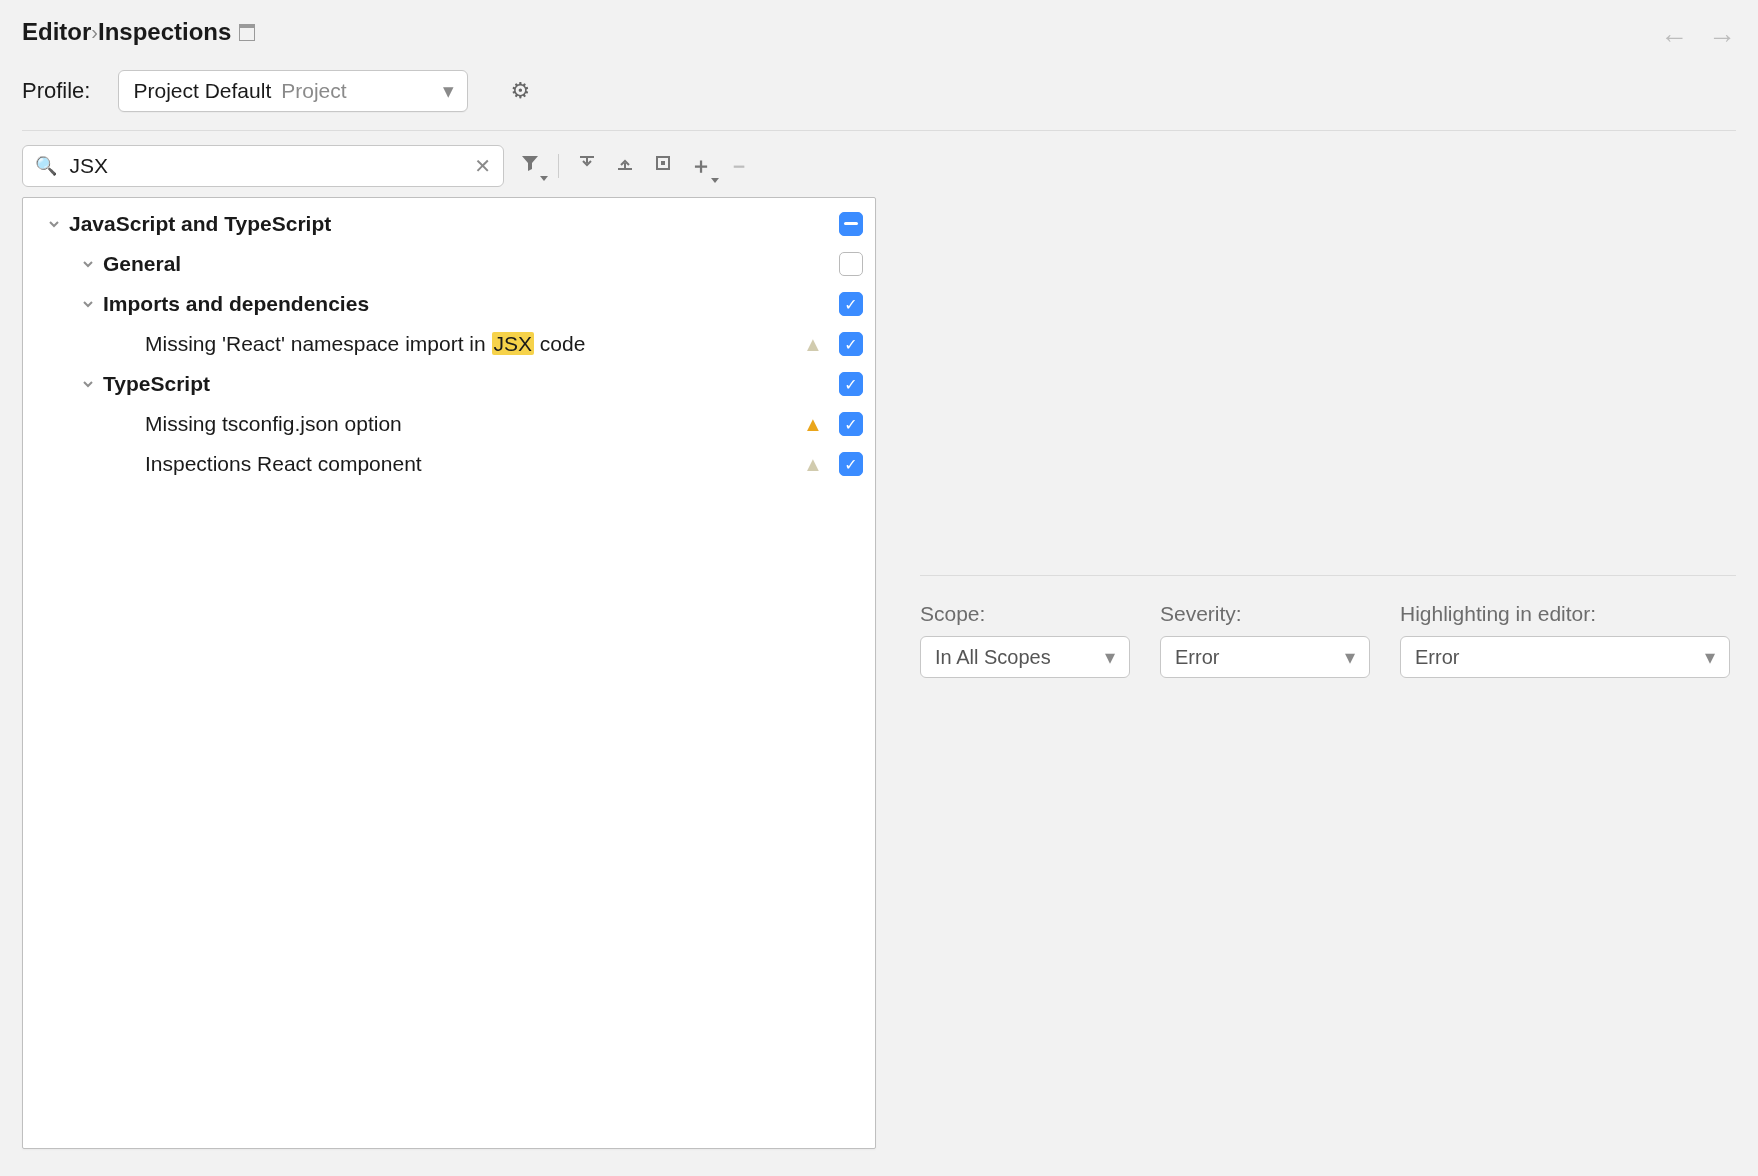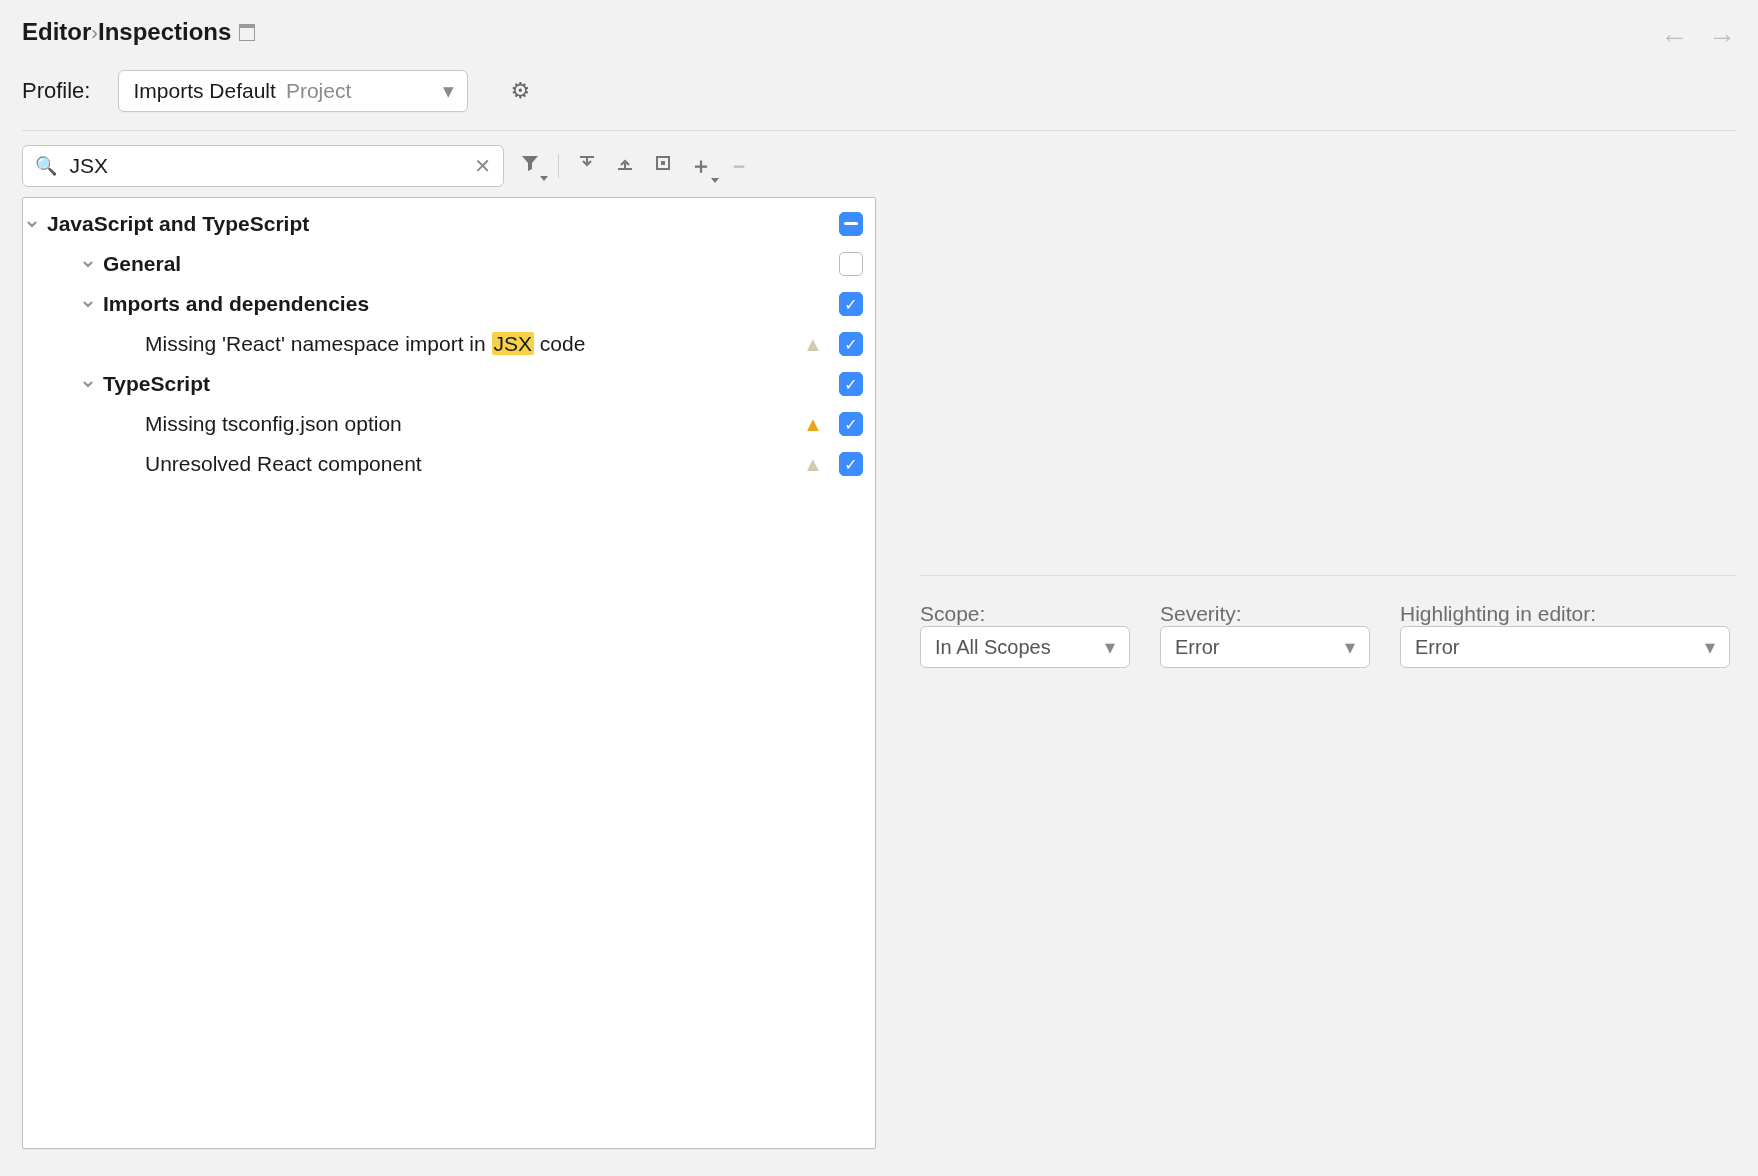--- a/index.html
+++ b/index.html
@@ -84,21 +84,21 @@
   }
   .row .arrow{
     width:18px;height:18px;margin-right:6px;color:var(--arrow);
     display:inline-flex;align-items:center;justify-content:center;
     cursor:pointer;flex:0 0 auto;
   }
   .row.selected{background:var(--sel);color:var(--sel-text)}
   .row.selected .hl{background:#c8a732;color:#000}
   .row .label{flex:1;padding-right:10px;white-space:nowrap;overflow:hidden;text-overflow:ellipsis}
   .row.bold .label{font-weight:700}
-  .indent-1{}
+  .indent-1{padding-left:22px}
   .indent-2{padding-left:56px}
   .indent-3{padding-left:122px}
   .warn-icon{width:24px;text-align:center;margin-right:14px}
   .tri-y{color:var(--warn-yellow);font-size:20px}
   .tri-g{color:var(--warn-grey);font-size:20px;opacity:.85}
   .cb{
     width:22px;height:22px;border:1.5px solid #bababa;border-radius:5px;
     display:inline-flex;align-items:center;justify-content:center;
     background:#fff;cursor:pointer;flex:0 0 auto;
   }
@@ -106,21 +106,21 @@
   .cb.mixed{background:var(--check-blue);border-color:var(--check-blue);position:relative}
   .cb.mixed::after{content:"";position:absolute;left:4px;right:4px;top:9px;height:3px;background:#fff;border-radius:2px}
   .cb.sel{border-color:#ffffff}
   .hl{background:var(--hl);padding:0 2px;border-radius:2px}
 
   
   .detail{flex:1;display:flex;flex-direction:column;padding-top:8px}
   .desc{font-size:22px;line-height:1.4}
   .detail-sep{border-top:1px solid #dcdcdc;margin:370px 0 26px 0}
   .opts{display:flex;gap:30px}
-  .opt{display:flex;flex-direction:column;}
+  .opt{display:flex;flex-direction:column;gap:10px}
   .opt .olabel{color:#6d6d6d;font-size:21px}
   .dd-box{
     display:flex;align-items:center;gap:14px;
     border:1px solid var(--input-border);border-radius:6px;
     background:#fff;padding:8px 14px;min-width:180px;font-size:20px;
     color:#555;cursor:pointer;
   }
   .dd-box .dd{margin-left:auto;color:var(--muted)}
   .dd-box.wide{min-width:300px}
 
@@ -148,21 +148,21 @@
     </span>
   </div>
   <div class="nav-arrows">
     <span>←</span>
     <span>→</span>
   </div>
 
   <div class="profile-row">
     <span class="lbl">Profile:</span>
     <div class="profile-select">
-      <span>Imports Default</span>
+      <span>Project Default</span>
       <span class="suffix">Project</span>
       <span class="dd">▾</span>
     </div>
     <span class="gear">⚙</span>
   </div>
 
   <div class="divider"></div>
 
   <div class="tool-row">
     <div class="search">
@@ -238,21 +238,21 @@
             </span>
           <span class="label">TypeScript</span>
           <span class="cb on">✓</span>
         </div>
         <div class="row indent-3">
           <span class="label">Missing tsconfig.json option</span>
           <span class="warn-icon tri-y">▲</span>
           <span class="cb on">✓</span>
         </div>
         <div class="row indent-3">
-          <span class="label">Unresolved React component</span>
+          <span class="label">Inspections React component</span>
           <span class="warn-icon tri-g">▲</span>
           <span class="cb on">✓</span>
         </div>
       </div>
     </div>
 
     <div class="detail">
 
       <div class="detail-sep"></div>
 

